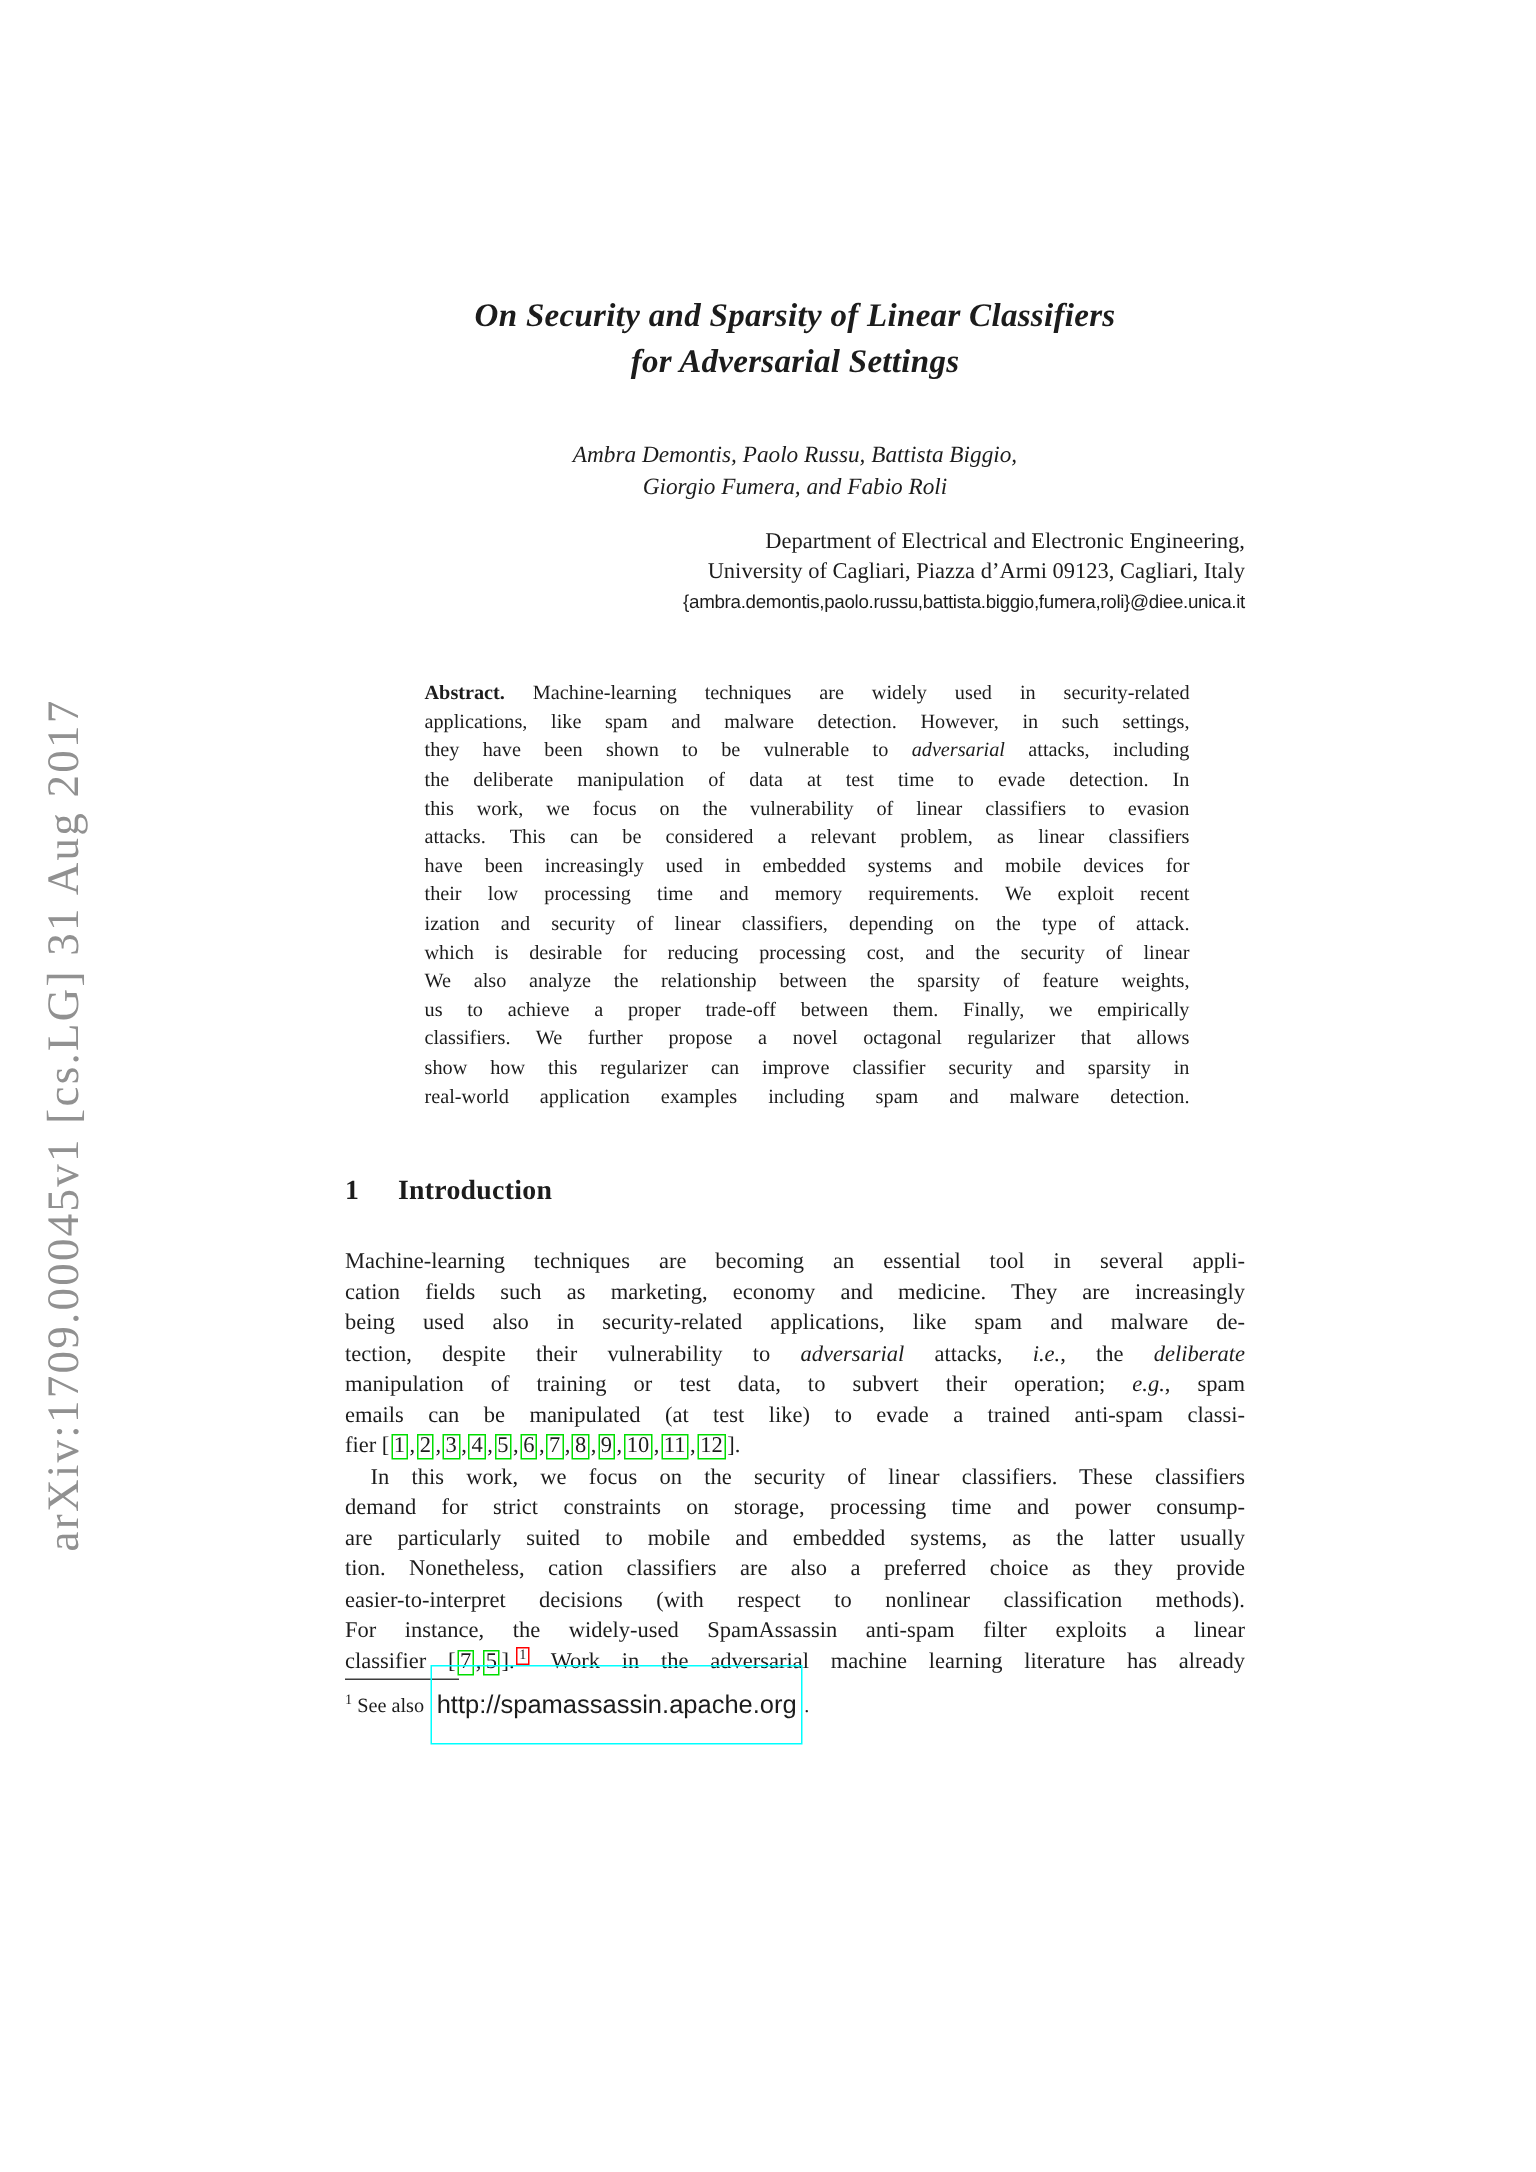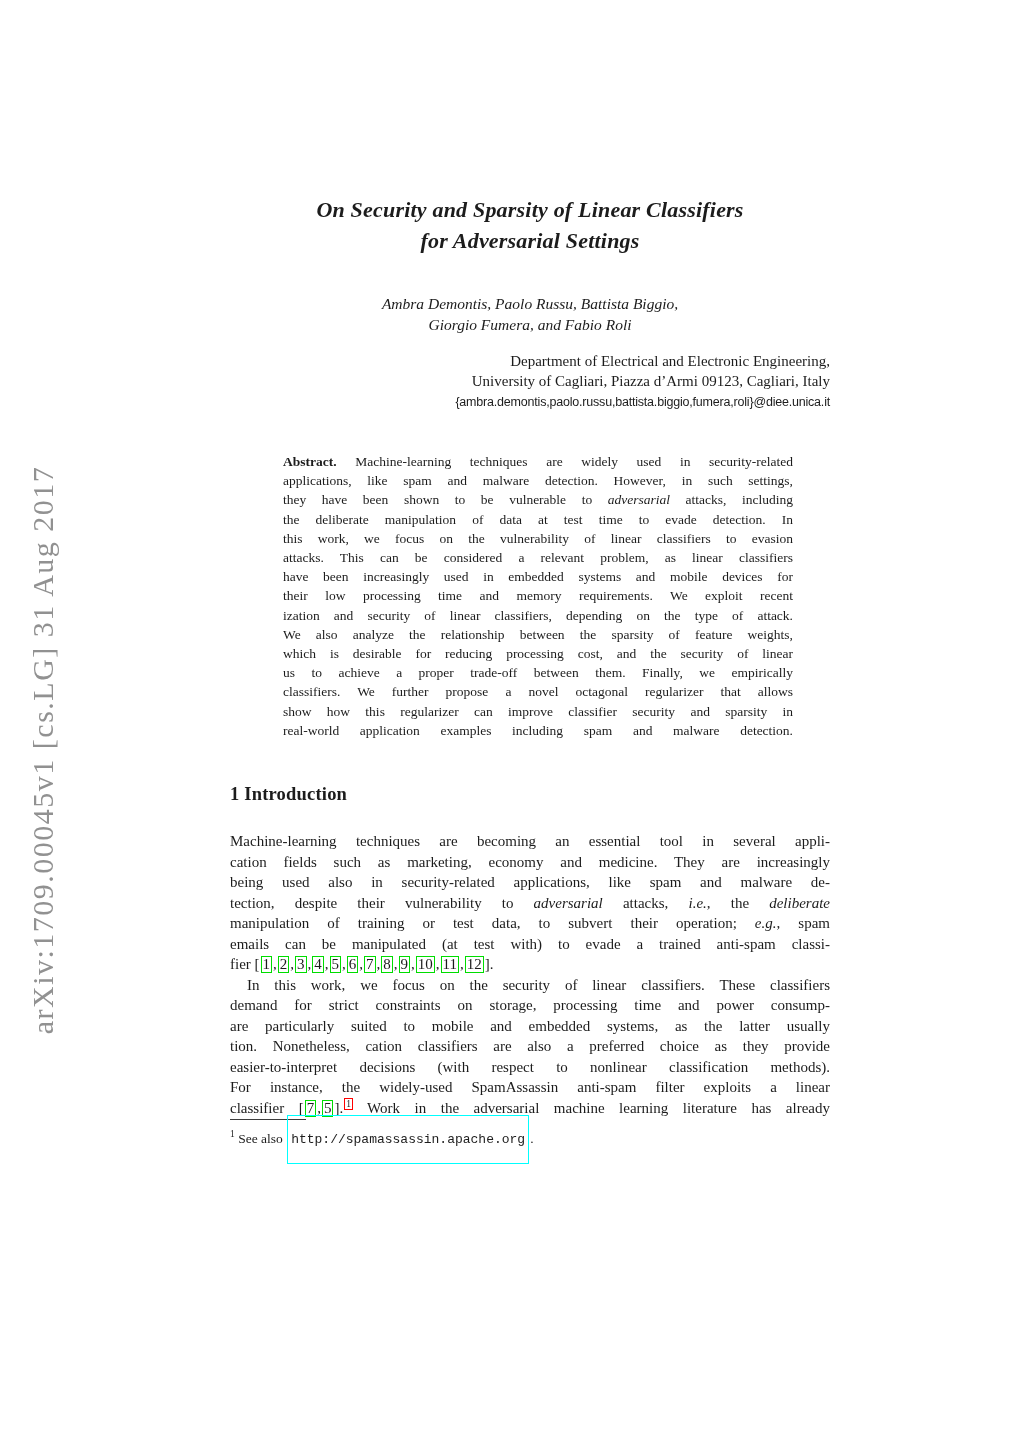--- a/index.html
+++ b/index.html
@@ -59,21 +59,21 @@
     position:absolute; left:283px; top:452px; width:510px;
     font-size:13.5px; line-height:19.2px;
   }
 
   .section-heading {
     position:absolute; left:230px; top:784px; width:600px;
     font-size:18.5px; font-weight:bold;
     letter-spacing:0.2px;
   }
   .section-heading .sec-num { display:inline-block; }
-  .section-heading .sec-title { display:inline-block; }
+  .section-heading .sec-title { display:inline-block; margin-left:21px; }
 
   .body-block {
     position:absolute; left:230px; top:831px; width:600px;
     font-size:15px; line-height:20.5px;
   }
 
   .jline {
     text-align:justify;
     text-align-last:justify;
     white-space:nowrap;
@@ -90,22 +90,22 @@
   }
   .fnref {
     border:1px solid var(--fnref);
     font-size:9.5px;
     padding:0 1px;
     margin-left:1px;
     line-height:1;
   }
   .fnmark { font-size:9.5px; }
   .urlbox {
-    font-family:Liberation Mono, monospace;
-    font-size:13px;
+    font-family:Liberation Sans, sans-serif;
+    font-size:17px;
     border:1.5px solid var(--url);
     padding:16px 3px;
     margin:0 1px;
   }
 
   .footnote-block {
     position:absolute; left:230px; top:1119px; width:600px;
     font-size:13.5px; line-height:19px;
   }
   .fnrule {
@@ -140,40 +140,40 @@
   <div class="abstract-block">
       <div class="jline"><b>Abstract.</b>  Machine-learning techniques are widely used in security-related</div>
       <div class="jline">applications, like spam and malware detection. However, in such settings,</div>
       <div class="jline">they have been shown to be vulnerable to <i>adversarial</i> attacks, including</div>
       <div class="jline">the deliberate manipulation of data at test time to evade detection. In</div>
       <div class="jline">this work, we focus on the vulnerability of linear classifiers to evasion</div>
       <div class="jline">attacks. This can be considered a relevant problem, as linear classifiers</div>
       <div class="jline">have been increasingly used in embedded systems and mobile devices for</div>
       <div class="jline">their low processing time and memory requirements. We exploit recent</div>
       <div class="jline">ization and security of linear classifiers, depending on the type of attack.</div>
+      <div class="jline">which is desirable for reducing processing cost, and the security of linear</div>
       <div class="jline">We also analyze the relationship between the sparsity of feature weights,</div>
-      <div class="jline">which is desirable for reducing processing cost, and the security of linear</div>
       <div class="jline">us to achieve a proper trade-off between them. Finally, we empirically</div>
       <div class="jline">classifiers. We further propose a novel octagonal regularizer that allows</div>
       <div class="jline">show how this regularizer can improve classifier security and sparsity in</div>
       <div class="jline">real-world application examples including spam and malware detection.</div>
     </div>
 
   <div class="section-heading">
     <span class="sec-num">1</span>
     <span class="sec-title">Introduction</span>
   </div>
 
   <div class="body-block">
       <div class="jline">Machine-learning techniques are becoming an essential tool in several appli-</div>
       <div class="jline">cation fields such as marketing, economy and medicine. They are increasingly</div>
       <div class="jline">being used also in security-related applications, like spam and malware de-</div>
       <div class="jline">tection, despite their vulnerability to <i>adversarial</i> attacks, <i>i.e.</i>, the <i>deliberate</i></div>
       <div class="jline">manipulation of training or test data, to subvert their operation; <i>e.g.</i>, spam</div>
-      <div class="jline">emails can be manipulated (at test with) to evade a trained anti-spam classi-</div>
+      <div class="jline">emails can be manipulated (at test like) to evade a trained anti-spam classi-</div>
       <div class="jline endline">fier [<span class="citebox">1</span>,<span class="citebox">2</span>,<span class="citebox">3</span>,<span class="citebox">4</span>,<span class="citebox">5</span>,<span class="citebox">6</span>,<span class="citebox">7</span>,<span class="citebox">8</span>,<span class="citebox">9</span>,<span class="citebox">10</span>,<span class="citebox">11</span>,<span class="citebox">12</span>].</div>
       <div class="jline ind">In this work, we focus on the security of linear classifiers. These classifiers</div>
       <div class="jline">demand for strict constraints on storage, processing time and power consump-</div>
       <div class="jline">are particularly suited to mobile and embedded systems, as the latter usually</div>
       <div class="jline">tion. Nonetheless, cation classifiers are also a preferred choice as they provide</div>
       <div class="jline">easier-to-interpret decisions (with respect to nonlinear classification methods).</div>
       <div class="jline">For instance, the widely-used SpamAssassin anti-spam filter exploits a linear</div>
       <div class="jline">classifier [<span class="citebox">7</span>,<span class="citebox">5</span>].<sup class="fnref">1</sup> Work in the adversarial machine learning literature has already</div>
     </div>
 

